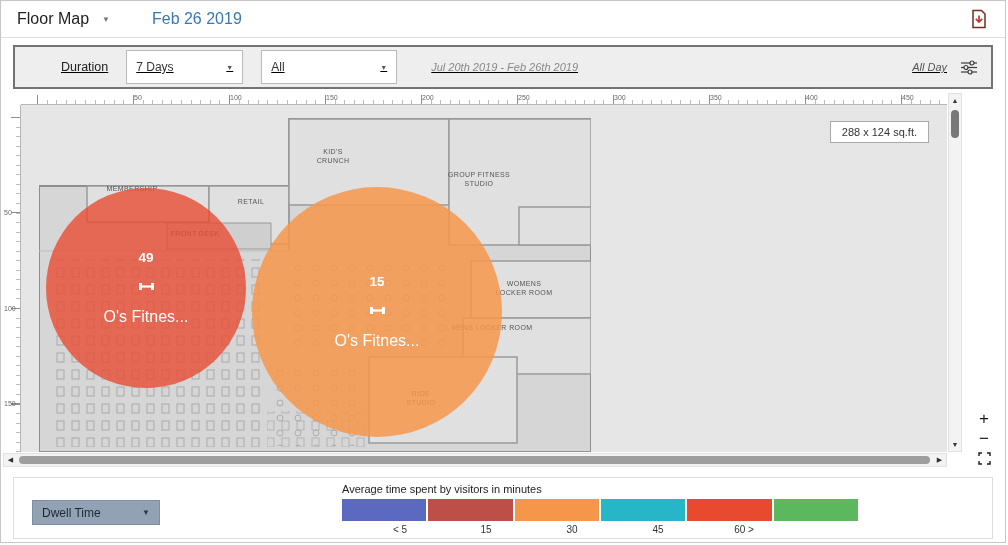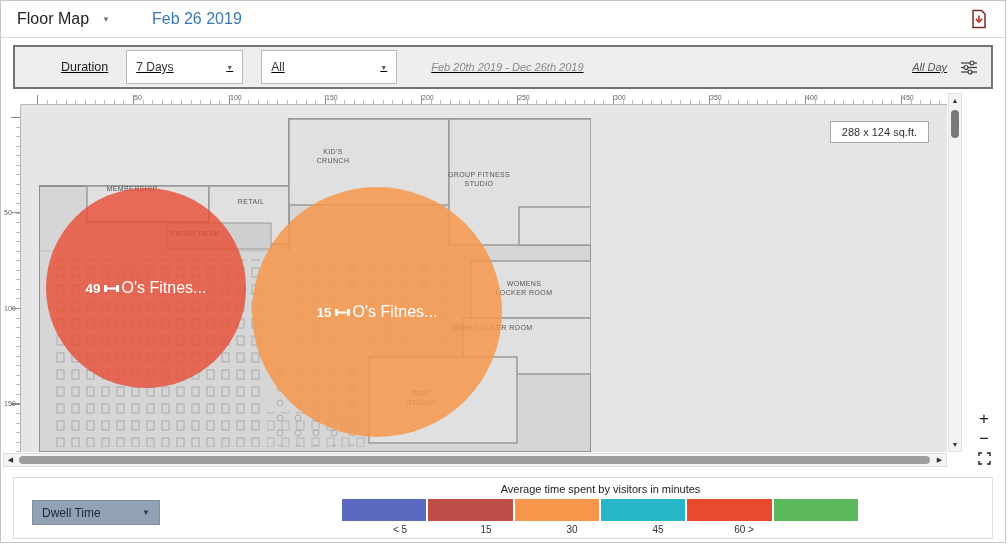--- a/index.html
+++ b/index.html
@@ -47,22 +47,22 @@
              background-repeat:no-repeat,no-repeat;
              background-position:right 12px,right 12px; }
   .ruler-y span { position:absolute; left:3px; font-size:7px; color:#666; }
 
   .map-canvas { position:absolute; top:12px; left:20px; right:58px; bottom:15px; background:#e6e6e6; overflow:hidden; }
 
   .floorplan { position:absolute; left:18px; top:6px; width:552px; height:341px; }
   .room { position:absolute; transform:translate(-50%,-50%); font-size:7px; color:#555; letter-spacing:.4px;
           white-space:pre-line; text-align:center; line-height:1.35; }
 
-  .bubble { position:absolute; border-radius:50%; display:flex; align-items:center;
-            justify-content:center; color:#fff; gap:3px; cursor:pointer; }
+  .bubble { position:absolute; border-radius:50%; display:flex; flex-direction:column; align-items:center;
+            justify-content:center; color:#fff; gap:17px; cursor:pointer; }
   .bub-val { font-size:13.5px; font-weight:bold; }
   .bub-label { font-size:16px;text-align:right; }
 
   .dims { position:absolute; top:16px; right:18px; background:#fff; border:1px solid #a8a8a8;
           padding:4px 11px; font-size:11px; color:#333; }
 
   
   .vscroll { position:absolute; top:0; bottom:15px; right:43px; width:14px; background:#f3f3f3; border:1px solid #e1e1e1; }
   .vscroll .sb-btn { position:absolute; left:0; right:0; height:13px; text-align:center; font-size:7px;
                      line-height:13px; color:#333; cursor:pointer; }
@@ -81,21 +81,21 @@
              align-items:center; gap:3px; }
   .zbtn { font-size:17px; line-height:17px; color:#1a1a1a; cursor:pointer; }
 
   
   .legend { position:absolute; left:12px; right:12px; top:476px; height:62px; border:1px solid #ddd; background:#fff; }
   .dwell-select { position:absolute; left:18px; top:22px; width:128px; height:25px; background:#92a2b4;
                   border:1px solid #7e8fa2; display:flex; align-items:center; justify-content:space-between;
                   padding:0 9px; font-size:12px; color:#1e2833; cursor:pointer; }
   .dwell-select .caret { color:#2c3945; }
   .legend-center { position:absolute; left:328px; top:5px; width:517px; }
-  .legend-title { font-size:11px; color:#222; margin-bottom:4px; text-align:center; }
+  .legend-title { font-size:11px; color:#222; margin-bottom:4px; text-align:left; }
   .legend-bar { display:flex; gap:2px; width:516px; }
   .legend-bar .seg { flex:1; height:22px; }
   .legend-labels { position:relative; height:15px; }
   .legend-labels span { position:absolute; top:3px; transform:translateX(-50%); font-size:10px; color:#333; }
 </style>
 </head>
 <body>
 
 <div class="page">
 
@@ -117,21 +117,21 @@
   <div class="toolbar">
     <span class="tb-label">Duration</span>
     <div class="select sel-duration">
       <span>7 Days</span>
       <span class="caret">▼</span>
     </div>
     <div class="select sel-zone">
       <span>All</span>
       <span class="caret">▼</span>
     </div>
-    <span class="date-range">Feb 20th 2019 - Dec 26th 2019</span>
+    <span class="date-range">Jul 20th 2019 - Feb 26th 2019</span>
     <div class="spacer"></div>
     <span class="all-day">All Day</span>
     <span style="cursor:pointer; line-height:0;">
       <svg width="16" height="15" viewBox="0 0 16 15">
         <g stroke="#3a3a3a" stroke-width="1.2">
           <line x1="0" y1="3" x2="16" y2="3"></line>
             <line x1="0" y1="7.5" x2="16" y2="7.5"></line>
             <line x1="0" y1="12" x2="16" y2="12"></line>
           <circle cx="11" cy="3" r="2" fill="#eee"></circle>
             <circle cx="5" cy="7.5" r="2" fill="#eee"></circle>

